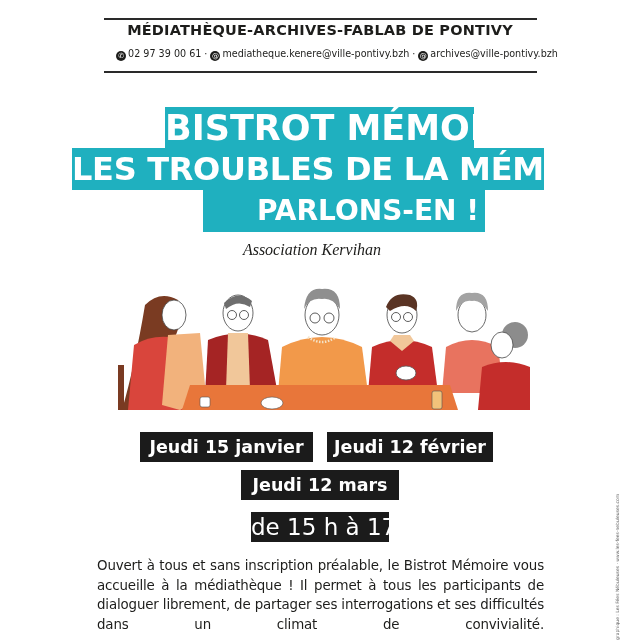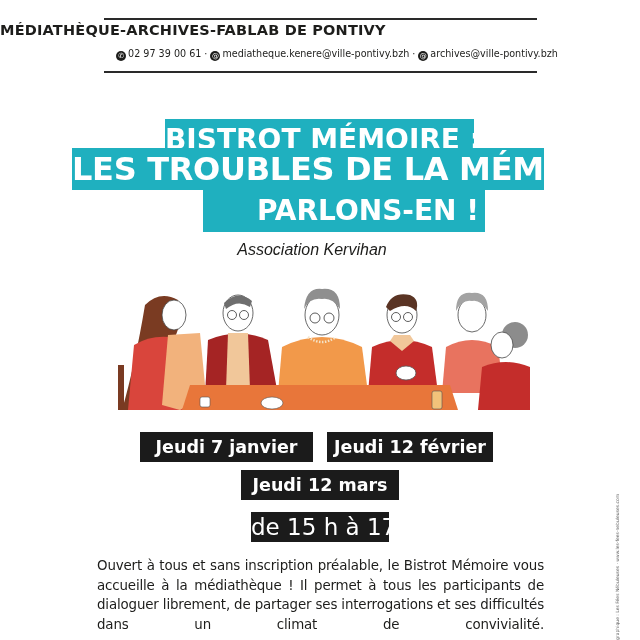--- a/index.html
+++ b/index.html
@@ -2,42 +2,42 @@
 <html><head>
 <meta charset="utf-8">
 <style>
   html, body { margin: 0; padding: 0; }
   body {
     width: 640px; height: 640px; background: #ffffff; position: relative; overflow: hidden;
     font-family: "DejaVu Sans", "Liberation Sans", sans-serif; color: #1d1d1b;
   }
   .rule { position: absolute; left: 104px; width: 433px; height: 2px; background: #2a2a2a; }
   .org-title {
-    position: absolute; top: 22px; left: 0; width: 640px; text-align: left;
+    position: absolute; top: 22px; left: 0; width: 640px; text-align: center;
     font-size: 14.5px; font-weight: bold; letter-spacing: 0.2px; color: #1d1d1b;
   }
   .contacts {
     position: absolute; top: 48px; left: 0; width: 640px; text-align: center;
     font-size: 9.6px; color: #1d1d1b; white-space: nowrap; padding-left: 17px;
   }
   .contacts .ic {
     display: inline-block; width: 10px; height: 10px; border-radius: 50%; background: #1d1d1b;
     color: #fff; font-size: 7px; line-height: 10px; text-align: center; vertical-align: -1px; margin-right: 2px;
   }
   .contacts .sep { margin: 0 3px; }
 
   .banner { position: absolute; background: #1fb0bf; color: #fff; font-weight: bold; text-align: center; white-space: nowrap; }
   .banner span { display: block; }
-  .b1 { left: 165px; top: 119px; width: 309px; height: 42px; font-size: 28px; line-height: 42px; }
+  .b1 { left: 165px; top: 107px; width: 309px; height: 42px; font-size: 35px; line-height: 42px; }
   .b2 { left: 72px; top: 148px; width: 472px; height: 42px; font-size: 32px; line-height: 42px; letter-spacing: -0.3px; }
   .b3 { left: 203px; top: 189px; width: 234px; height: 43px; font-size: 28px; line-height: 43px; padding-left: 48px; }
 
   .assoc {
     position: absolute; top: 241px; left: 0; width: 624px; text-align: center;
-    font-family: Liberation Sans, sans-serif; font-style: italic; font-size: 16px; color: #1d1d1b;
+    font-family: Liberation Serif, serif; font-style: italic; font-size: 16px; color: #1d1d1b;
   }
 
   .illus { position: absolute; left: 110px; top: 285px; width: 420px; height: 130px; }
 
   .datebox {
     position: absolute; background: #1b1b1b; color: #fff; text-align: center; white-space: nowrap;
     font-family: "DejaVu Sans", sans-serif; font-weight: bold; font-size: 17.5px; line-height: 30px; height: 30px;
   }
   .d1 { left: 140px; top: 432px; width: 173px; }
   .d2 { left: 327px; top: 432px; width: 166px; }
@@ -116,20 +116,20 @@
   <ellipse cx="392" cy="60" rx="11" ry="13" fill="#fff" stroke="#444" stroke-width="0.8"></ellipse>
   <path d="M372 82 Q396 72 420 82 L420 125 L368 125 Z" fill="#c42d2b"></path>
 
   <path d="M80 100 L340 100 L348 125 L72 125 Z" fill="#e8763a"></path>
 
   <rect x="90" y="112" width="10" height="10" rx="2" fill="#fff" stroke="#555" stroke-width="0.6"></rect>
   <ellipse cx="162" cy="118" rx="11" ry="6" fill="#fff" stroke="#555" stroke-width="0.6"></ellipse>
   <rect x="322" y="106" width="10" height="18" rx="2" fill="#f2c27a" stroke="#555" stroke-width="0.6"></rect>
 </svg>
 
-<div class="datebox d1">Jeudi 7 janvier</div>
+<div class="datebox d1">Jeudi 15 janvier</div>
 <div class="datebox d2">Jeudi 12 février</div>
 <div class="datebox d3">Jeudi 12 mars</div>
 <div class="datebox d4">de 15 h à 17 h</div>
 
 <div class="desc">Ouvert à tous et sans inscription préalable, le Bistrot Mémoire vous accueille à la médiathèque ! Il permet à tous les participants de dialoguer librement, de partager ses interrogations et ses difficultés dans un climat de convivialité.</div>
 
 <div class="credit">graphique : Les Fées Nébuleuses · www.les-fees-nebuleuses.com</div>
 
 </body></html>

